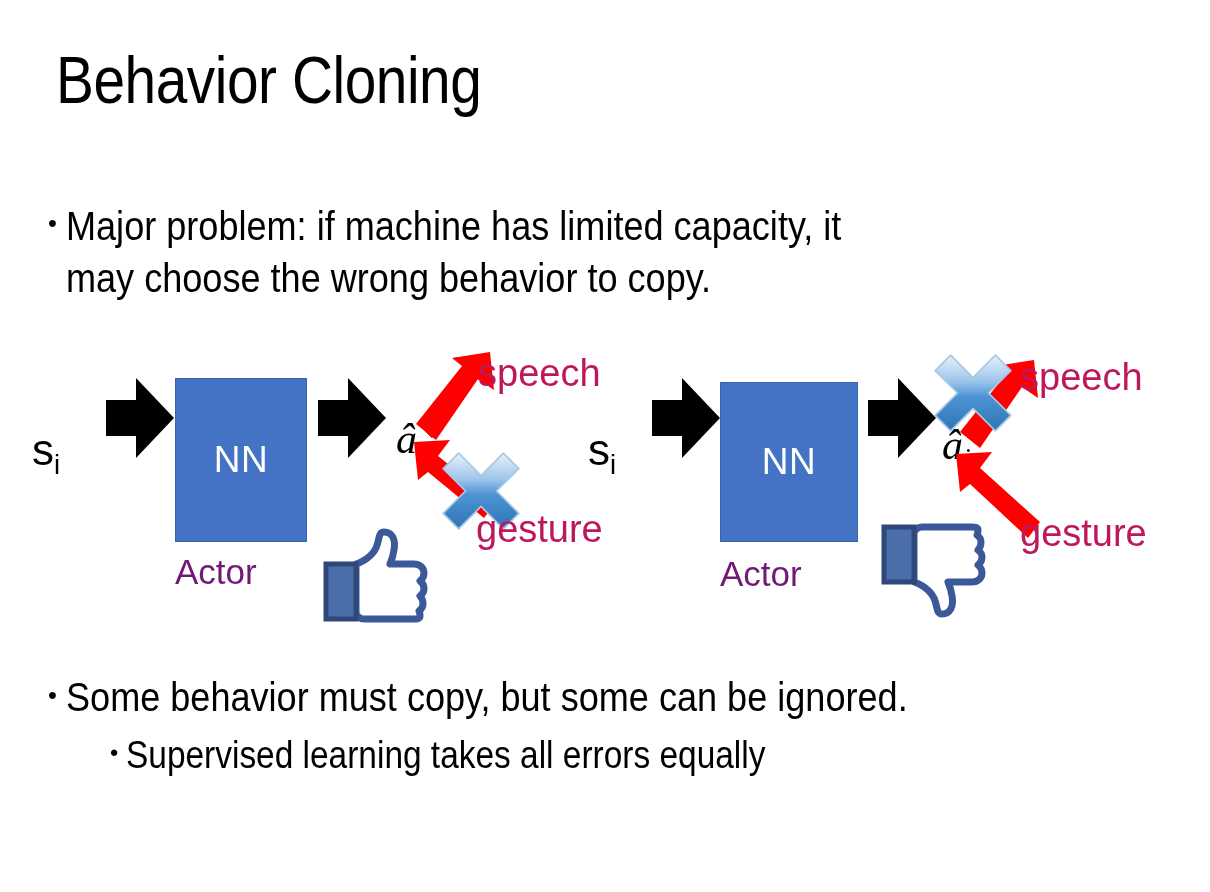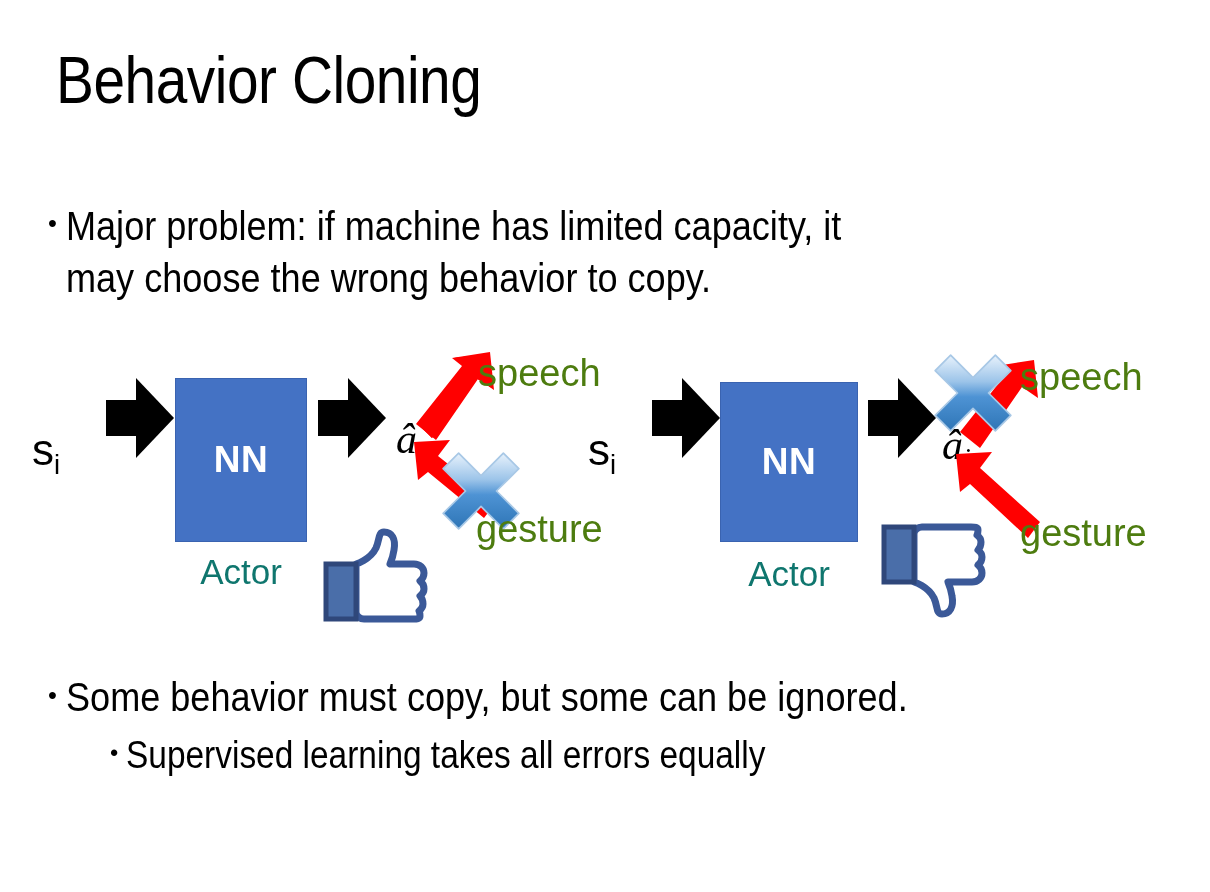--- a/index.html
+++ b/index.html
@@ -136,29 +136,29 @@
     border: 1.5px solid #3A63B0;
     box-sizing: border-box;
     display: flex;
     align-items: center;
     justify-content: center;
   }
   .nn-box .nn-text {
     color: #ffffff;
     font-family: "Liberation Sans", sans-serif;
     font-size: 37px;
-    font-weight: 700;
+    font-weight: 400;
     letter-spacing: 0.5px;
   }
   .actor-label {
     position: absolute;
     font-family: "Liberation Sans", sans-serif;
     font-size: 35px;
-    color: #0f766e;
-    text-align: center;
+    color: #701a75;
+    text-align: left;
     white-space: nowrap;
   }
 
   .ahat {
     position: absolute;
     font-family: "Liberation Serif", serif;
     font-style: italic;
     font-size: 42px;
     color: #000;
     line-height: 1;
@@ -166,21 +166,21 @@
   }
   .ahat .sub {
     font-size: 0.66em;
     vertical-align: -0.30em;
   }
 
   .out-label {
     position: absolute;
     font-family: "Liberation Sans", sans-serif;
     font-size: 38px;
-    color: #4d7c0f;
+    color: #be185d;
     white-space: nowrap;
   }
 
   .red-arrow {
     position: absolute;
   }
   .blue-x {
     position: absolute;
   }
   .thumb {

